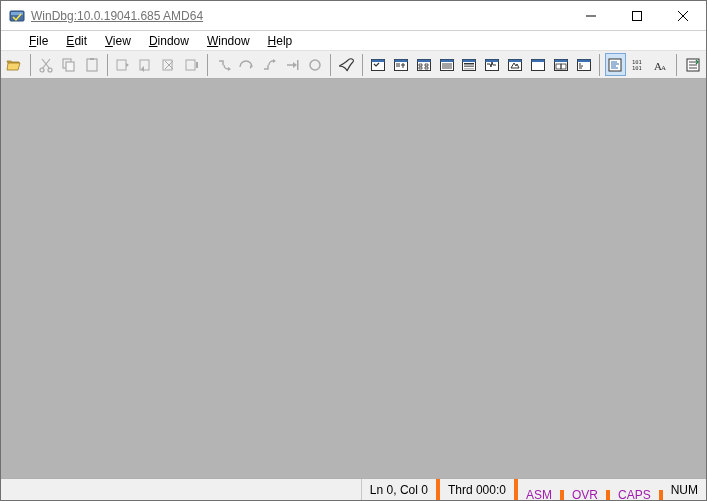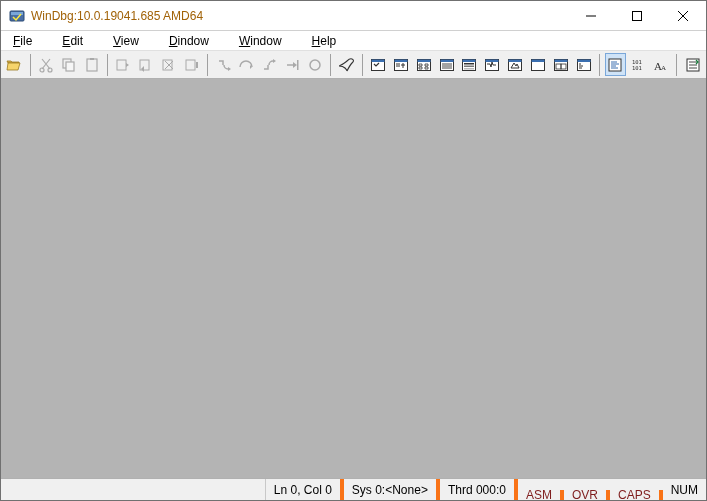--- a/index.html
+++ b/index.html
@@ -12,31 +12,31 @@
   }
   
   .titlebar {
     height: 30px; display: flex; align-items: center;
     background: #fff; border-bottom: 1px solid #d0d0d0;
   }
   .titlebar .app-icon {
     width: 16px; height: 16px; margin: 0 6px 0 8px;
     display: inline-flex; align-items: center; justify-content: center;
   }
-  .titlebar .title { flex: 0 0 auto; color: #a16207; }
+  .titlebar .title { flex: 0 0 auto; color: #737373; text-decoration: underline; }
   .titlebar .spacer { flex: 1; }
   .win-btn {
     width: 46px; height: 30px; display: flex; align-items: center; justify-content: center;
     color: #000; background: transparent;
   }
 
   
   .menubar {
     height: 20px; display: flex; align-items: center;
-    padding: 0 4px; background: #fff; gap: 14px;
+    padding: 0 20px; background: #fff; gap: 2px;
     border-bottom: 1px solid #e0e0e0;
   }
   .menuitem {
     padding: 2px 8px; font-size: 12px;
   }
   .menuitem .accel { text-decoration: underline; }
 
   
   .toolbar {
     height: 28px; display: flex; align-items: center;
@@ -66,21 +66,21 @@
   
   .statusbar {
     height: 22px; display: flex; align-items: stretch;
     background: #f0f0f0; border-top: 1px solid #b0b0b0;
   }
   .statusbar .stretch { flex: 1; border-right: 1px solid #c8c8c8; }
   .status-cell {
     padding: 0 8px; display: flex; align-items: center;
     border-right: 4px solid #f97316; font-size: 12px;
   }
-  .status-cell.dim { color: #7f1d1d; margin-top: 11px; }
+  .status-cell.dim { color: #a21caf; margin-top: 11px; }
   .status-cell:last-child { border-right: none; }
 </style>
 </head>
 <body>
 
 <div class="window">
 
   <div class="titlebar">
     <span class="app-icon">
       <svg viewBox="0 0 16 16">
@@ -322,21 +322,20 @@
         <path d="M11 3l2 2-2 2" fill="none" stroke="#17803d" stroke-width="1.2"></path>
       </svg>
     </div>
   </div>
 
   <div class="content"></div>
 
   <div class="statusbar">
     <div class="stretch"></div>
     <div class="status-cell">Ln 0, Col 0</div>
-    <div class="status-cell">Sys 0:&lt;None&gt;</div>
     <div class="status-cell">Thrd 000:0</div>
     <div class="status-cell dim">ASM</div>
     <div class="status-cell dim">OVR</div>
     <div class="status-cell dim">CAPS</div>
     <div class="status-cell">NUM</div>
   </div>
 
 </div>
 
 </body></html>

